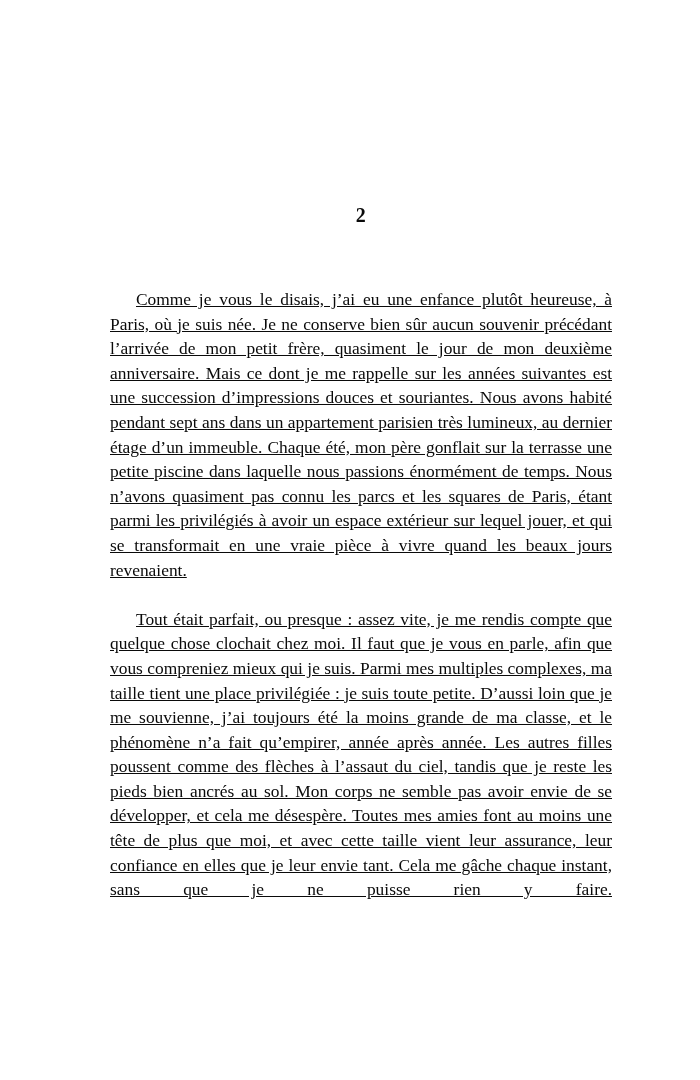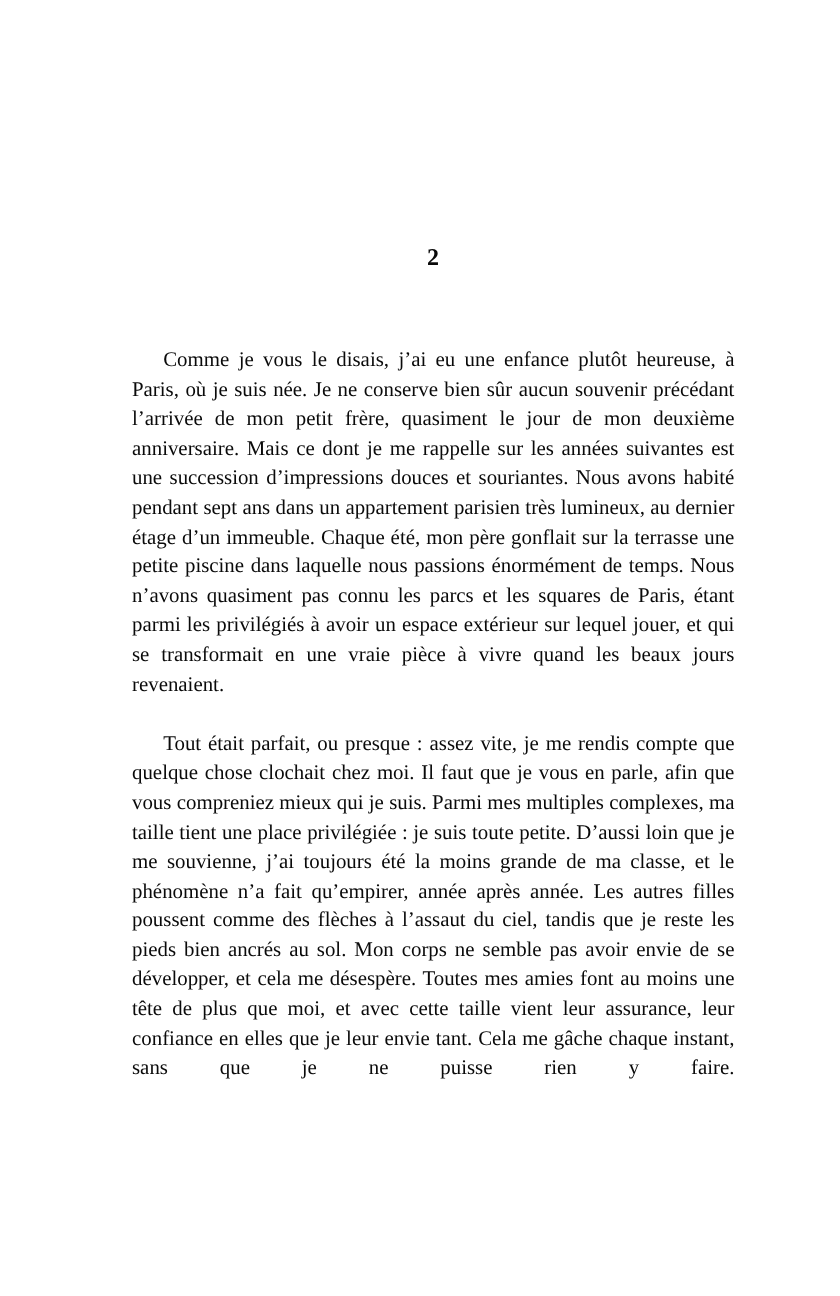--- a/index.html
+++ b/index.html
@@ -48,20 +48,21 @@
   .para {
     margin: 0;
     font-size: 17.4px;
     line-height: 24.6px;
     text-align: justify;
     text-justify: inter-word;
     text-indent: 26px;
     hyphens: none;
     -webkit-hyphens: none;
     word-spacing: 0px;
+    text-decoration: underline;
   }
 
   
   .para::after {
     content: "";
     display: inline-block;
     width: 100%;
   }
 
   .para + .para {

